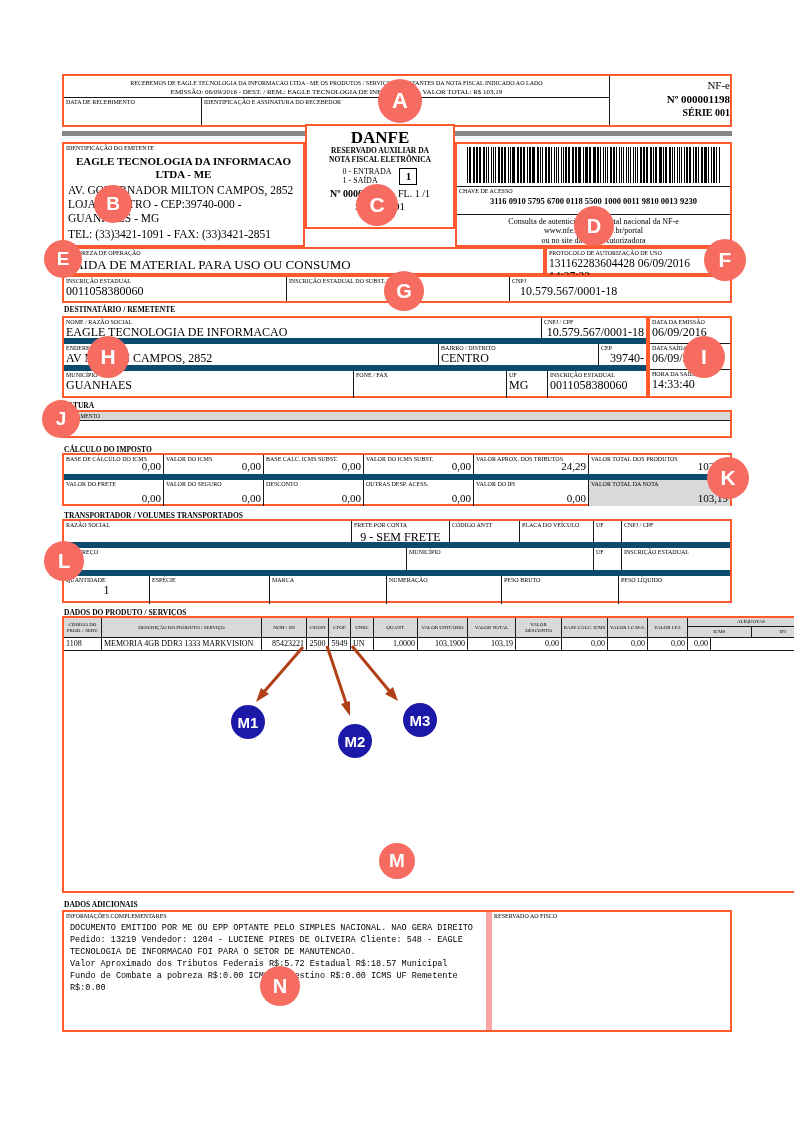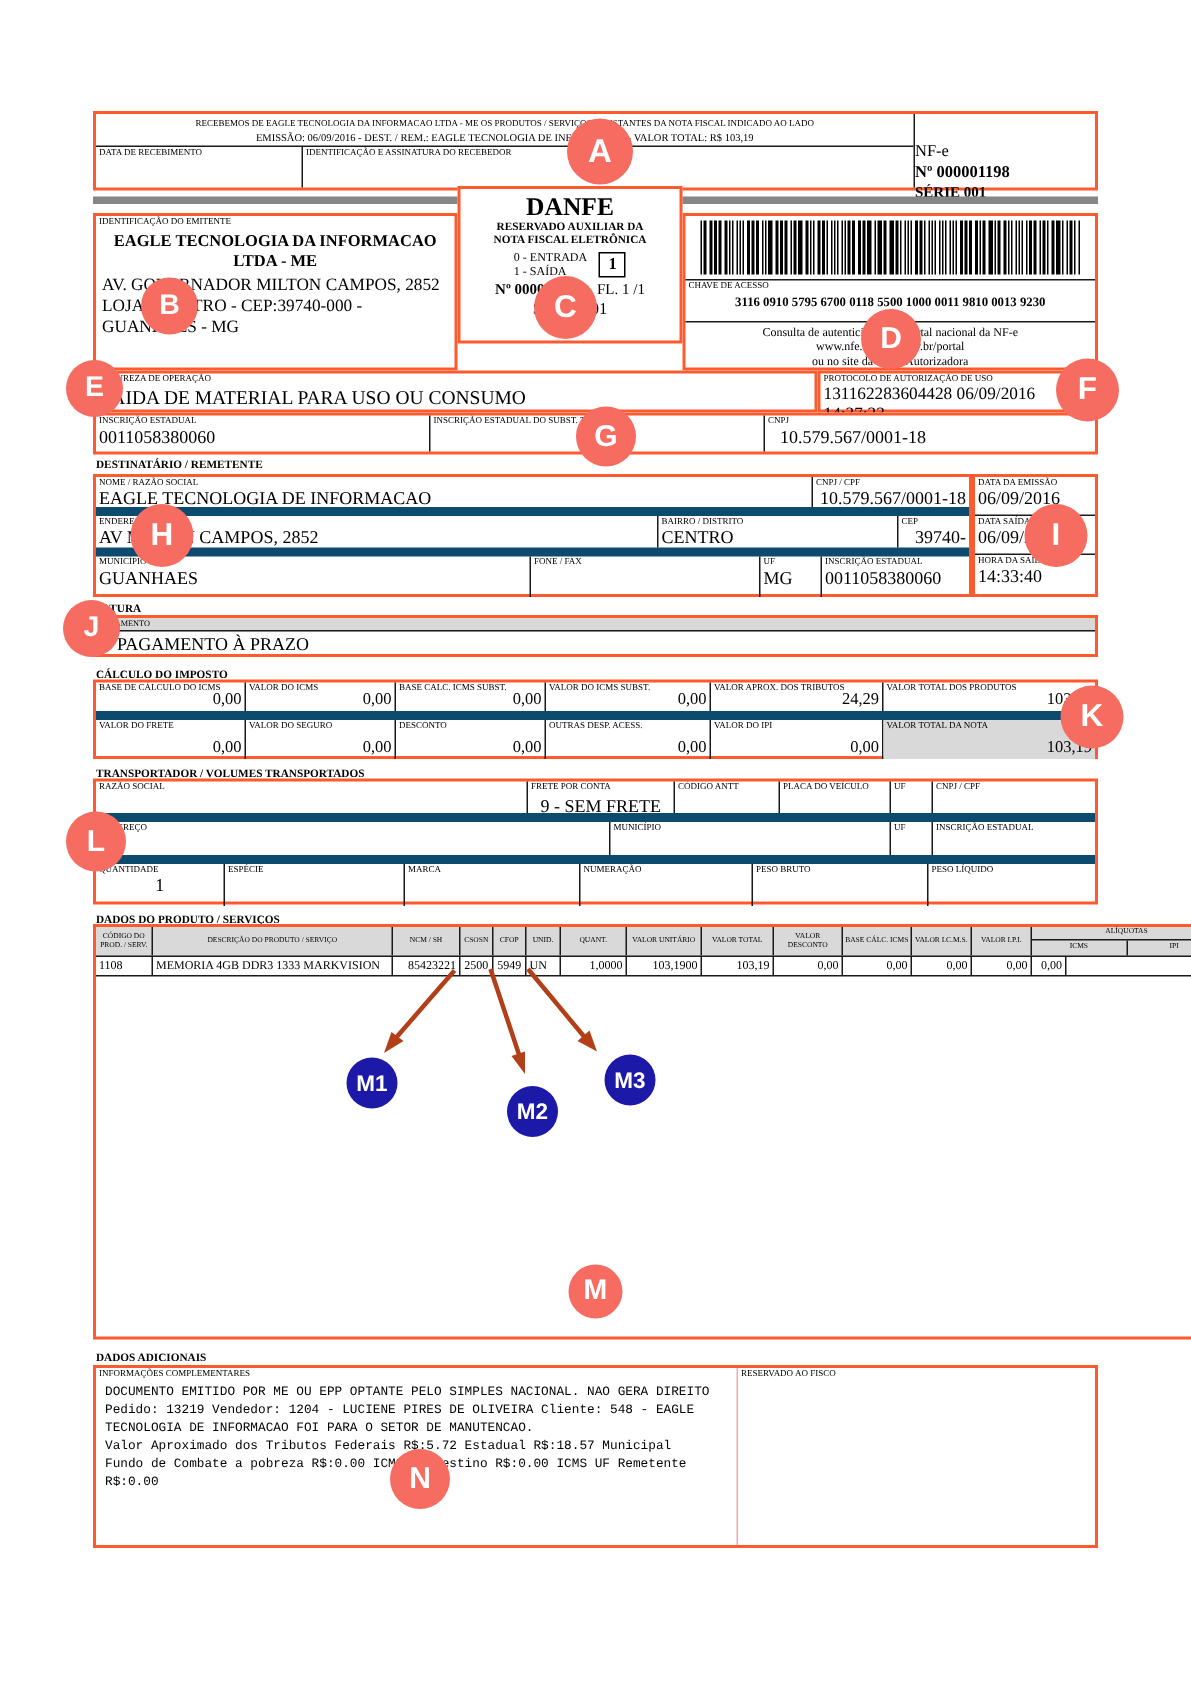--- a/index.html
+++ b/index.html
@@ -16,21 +16,21 @@
   .row:last-child{border-bottom:none;}
   .sec-lbl{position:absolute;left:64px;font-weight:bold;font-size:7.5px;line-height:9px;}
   .num{text-align:right;}
   .gray{background:#d9d9d9;}
   
   #canhoto{left:62px;top:74px;width:670px;height:53px;display:flex;}
   .canhoto-left{width:546px;border-right:1px solid #1a1a1a;display:flex;flex-direction:column;}
   .canhoto-l1{font-size:6px;line-height:9px;text-align:center;padding-top:3px;}
   .canhoto-l2{font-size:7px;line-height:9px;text-align:center;}
   .canhoto-r2{flex:1;border-top:1px solid #1a1a1a;display:flex;}
-  .canhoto-right{flex:1;text-align:left;padding-top:18px;}
+  .canhoto-right{flex:1;text-align:right;padding-top:2px;}
   .nfe-t{font-size:11px;line-height:14px;}
   .nfe-n{font-size:11px;font-weight:bold;line-height:14px;}
   .nfe-s{font-size:10px;font-weight:bold;line-height:13px;}
   .cutline{position:absolute;left:62px;top:131px;width:670px;height:5px;background:#868686;}
   
   #emitente{left:62px;top:142px;width:243px;height:105px;}
   .emit-nome{font-weight:bold;font-size:11px;line-height:13px;text-align:center;padding:3px 6px 0;}
   .emit-end{font-size:11.5px;line-height:14px;padding:2px 4px 0;}
   #danfe{left:305px;top:124px;width:150px;height:105px;text-align:center;}
   .danfe-t{font-weight:bold;font-size:17px;line-height:18px;padding-top:3px;}
@@ -83,21 +83,21 @@
   .aliq{display:flex;flex-direction:column;padding:0;}
   .aliq-top{height:9px;display:flex;align-items:center;justify-content:center;border-bottom:1px solid #1a1a1a;width:100%;}
   .aliq-sub{flex:1;display:flex;width:100%;}
   .aliq-sub div{flex:1;display:flex;align-items:center;justify-content:center;border-right:1px solid #1a1a1a;}
   .aliq-sub div:last-child{border-right:none;}
   .prow{display:flex;height:13px;border-bottom:1px solid #1a1a1a;}
   .pc{border-right:1px solid #1a1a1a;font-size:8px;line-height:12px;padding:0 2px;white-space:nowrap;overflow:hidden;}
   .pc:last-child{border-right:none;}
   
   #adic{left:62px;top:910px;width:670px;height:122px;display:flex;}
-  .adic-info{width:428px;border-right:1px solid #fca5a5;height:100%;}
+  .adic-info{width:428px;border-right:6px solid #fca5a5;height:100%;}
   .mono{font-family:"Liberation Mono","DejaVu Sans Mono",monospace;font-size:8.5px;line-height:12px;padding:2px 0 0 6px;white-space:nowrap;}
   .footer{position:absolute;left:62px;top:1035px;width:670px;text-align:right;font-size:7px;color:#222;}
   
   .ann{position:absolute;border-radius:50%;color:#fff;display:flex;align-items:center;justify-content:center;
        font-family:"Liberation Sans","DejaVu Sans",sans-serif;font-weight:bold;z-index:40;}
   #arrows{position:absolute;left:0;top:0;width:794px;height:1123px;z-index:30;pointer-events:none;}
 </style>
 </head>
 <body>
 
@@ -122,20 +122,21 @@
       <div class="nfe-s">SÉRIE 001</div>
     </div>
   </div>
 
   <div class="cutline"></div>
 
   <div class="box" id="emitente">
     <div class="lbl">IDENTIFICAÇÃO DO EMITENTE</div>
     <div class="emit-nome">EAGLE TECNOLOGIA DA INFORMACAO LTDA - ME</div>
     <div class="emit-end">AV. GOVERNADOR MILTON CAMPOS, 2852 LOJA - CENTRO - CEP:39740-000 - GUANHAES - MG</div>
+    <div class="emit-end">TEL: (33)3421-1091 - FAX: (33)3421-2851</div>
   </div>
 
   <div class="box" id="danfe">
     <div class="danfe-t">DANFE</div>
     <div class="danfe-sub">RESERVADO AUXILIAR DA</div>
     <div class="danfe-sub">NOTA FISCAL ELETRÔNICA</div>
     <div class="danfe-es">
       <div class="danfe-es-l">
         <div>0 - ENTRADA</div>
         <div>1 - SAÍDA</div>
@@ -336,21 +337,20 @@
       <div class="lbl">HORA DA SAÍDA</div>
       <div class="val">14:33:40</div>
     </div>
   </div>
 
   <div class="sec-lbl" style="top:401px">FATURA</div>
   <div class="box" id="fatura">
     <div class="pag-bar">
         <div class="lbl">PAGAMENTO</div>
       </div>
-    <div class="pag-val">PAGAMENTO À PRAZO</div>
   </div>
 
   <div class="sec-lbl" style="top:445px">CÁLCULO DO IMPOSTO</div>
   <div class="box" id="imposto">
     <div class="row">
       <div class="cell" style="width:100px">
           <div class="lbl">BASE DE CÁLCULO DO ICMS</div>
           <div class="val">0,00</div>
         </div>
       <div class="cell" style="width:100px">

